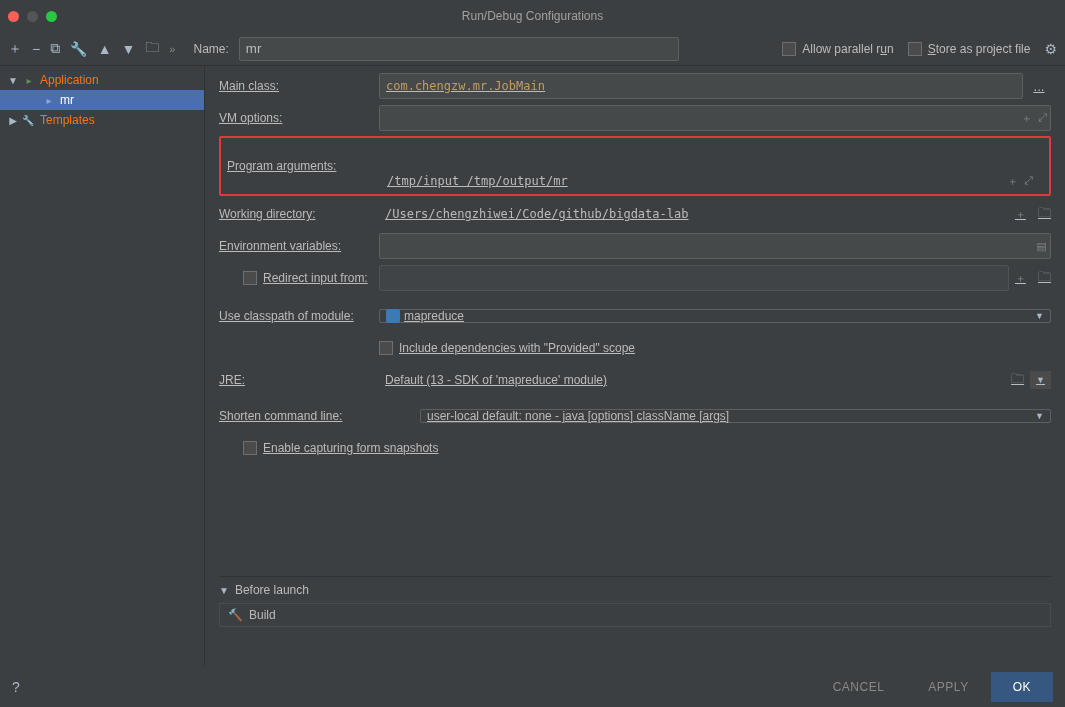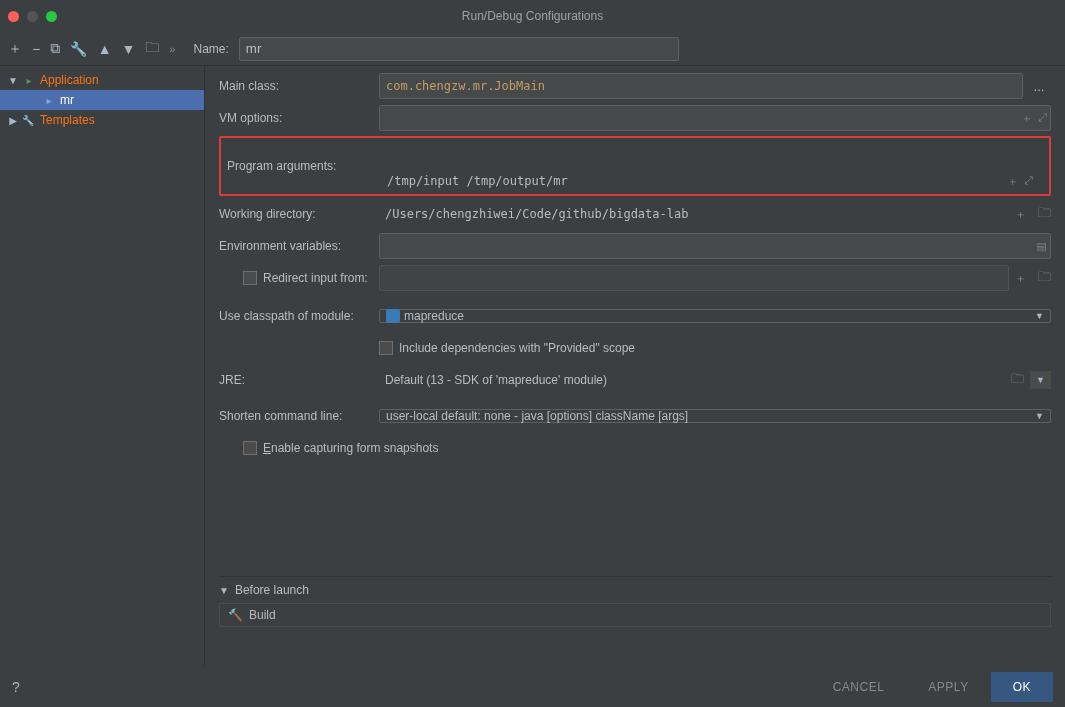--- a/index.html
+++ b/index.html
@@ -28,21 +28,21 @@
 .tree-icon { width: 14px; height: 14px; display: flex; align-items: center; justify-content: center; font-size: 10px; }
 .tree-label { color: #f97316; }
 .tree-item.selected { background: #4b6eaf; }
 .tree-item.selected .tree-label { color: #fff; }
 .tree-child { padding-left: 42px; }
 .content { flex: 1; display: flex; flex-direction: column; overflow: hidden; padding: 0 0 0 0; }
 .tabs { display: flex; border-bottom: 1px solid #323232; padding: 6px 8px 0; gap: 24px; }
 .tab { padding: 6px 2px 8px; color: #888; cursor: pointer; border-bottom: 2px solid transparent; }
 .tab.active { color: #bbbbbb; border-bottom: 2px solid #4a88c7; }
 .form { flex: 1; overflow: auto; padding: 4px 14px 0; }
-.row { display: flex; align-items: center; min-height: 32px; }
+.row { display: flex; align-items: center; min-height: 32px; text-decoration: underline; }
 .row-label { width: 160px; color: #bbbbbb; flex-shrink: 0; }
 .row-label.indented { padding-left: 24px; display: flex; align-items: center; gap: 6px; }
 .row-input { flex: 1; display: flex; align-items: center; position: relative; }
 .text-input { flex: 1; background: #45494a; border: 1px solid #5e6060; color: #bbbbbb; padding: 4px 6px; height: 26px; border-radius: 2px; font-family: "Menlo", monospace; font-size: 12px; }
 .text-input.mono { font-family: "Menlo", monospace; }
 .text-input.main-class { color: #c49d63; }
 .btn-dots { width: 24px; height: 26px; background: transparent; border: none; color: #a9b7c6; cursor: pointer; margin-left: 4px; }
 .mini-icons { position: absolute; right: 4px; display: flex; gap: 6px; }
 .mini-icon { color: #808080; font-size: 11px; cursor: pointer; }
 .select-box { flex: 1; background: #3c3f41; border: 1px solid #5e6060; color: #bbbbbb; padding: 4px 6px; height: 14px; border-radius: 2px; display: flex; align-items: center; position: relative; }
@@ -83,20 +83,31 @@
     <span class="tb-icon">🔧</span>
     <span class="tb-icon">▲</span>
     <span class="tb-icon">▼</span>
     <span class="tb-icon">🗀</span>
     <span class="tb-icon" style="font-size:11px;color:#888;">»</span>
   </div>
   <div class="name-section">
     <span class="name-label">Name:</span>
     <input class="name-input" type="text" value="mr" style="">
   </div>
+  <div class="right-controls">
+    <label style="display:flex;align-items:center;gap:6px;">
+      <span class="checkbox"></span>
+      <span class="check-label">Allow parallel r<span class="u">u</span>n</span>
+    </label>
+    <label style="display:flex;align-items:center;gap:6px;">
+      <span class="checkbox"></span>
+      <span class="check-label"><span class="u">S</span>tore as project file</span>
+    </label>
+    <span class="gear">⚙</span>
+  </div>
 </div>
 
 <div class="main">
   <div class="sidebar">
     <div class="tree-item">
       <span class="tree-arrow">▼</span>
       <span class="tree-icon" style="color:#628c5c;">▸</span>
       <span class="tree-label">Application</span>
     </div>
     <div class="tree-item tree-child selected">
@@ -199,21 +210,21 @@
         <div class="row-label">JRE:</div>
         <div class="row-input">
           <div class="select-box" style="border:none;background:transparent;">
             <span>Default (13 - SDK of 'mapreduce' module)</span>
           </div>
           <span class="folder-icon">🗀</span>
           <span class="select-arrow" style="position:static;margin-left:6px;background:#4b4b4b;padding:4px 6px;">▼</span>
         </div>
       </div>
 
-      <div class="row" style="margin-top:4px;">
+      <div class="row" style="margin-top:4px;gap:41px;">
         <div class="row-label">Shorten command line:</div>
         <div class="select-box">
           <span>user-local default: none - java [options] className [args]</span>
           <span class="select-arrow">▼</span>
         </div>
       </div>
 
       <div class="row">
         <div class="row-label indented" style="width:auto;">
           <span class="checkbox"></span>

